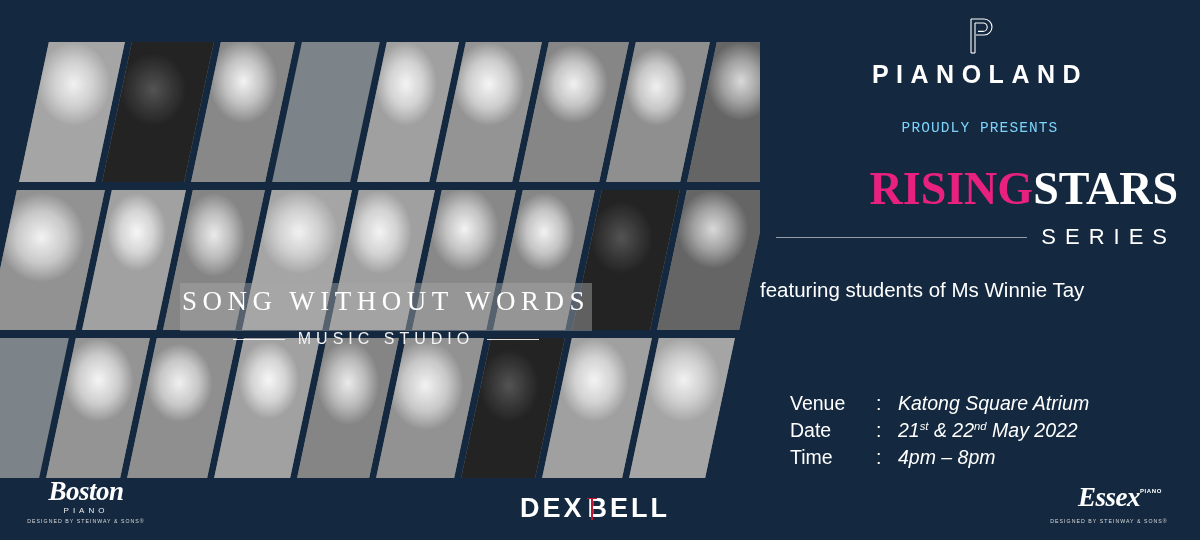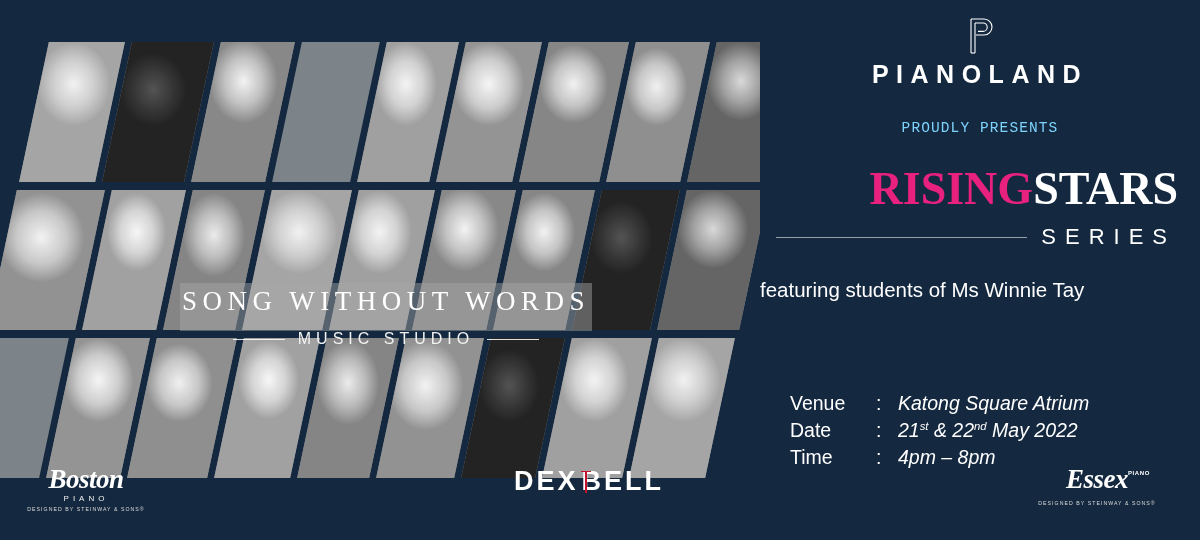--- a/index.html
+++ b/index.html
@@ -241,25 +241,25 @@
   .detail-value sup {
     font-size: 0.58em;
     vertical-align: super;
     line-height: 0;
   }
 
   
   .sponsors {
     position: absolute;
     left: 0;
-    right: 12px;
+    right: 0;
     top: 466px;
     height: 58px;
     display: flex;
-    align-items: flex-start;
+    align-items: flex-end;
     justify-content: space-between;
     padding: 0 16px;
     box-sizing: border-box;
   }
   .sponsor { text-align: center; color: #ffffff; }
 
   .logo-script {
     font-family: "Liberation Serif", serif;
     font-style: italic;
     font-weight: 700;

